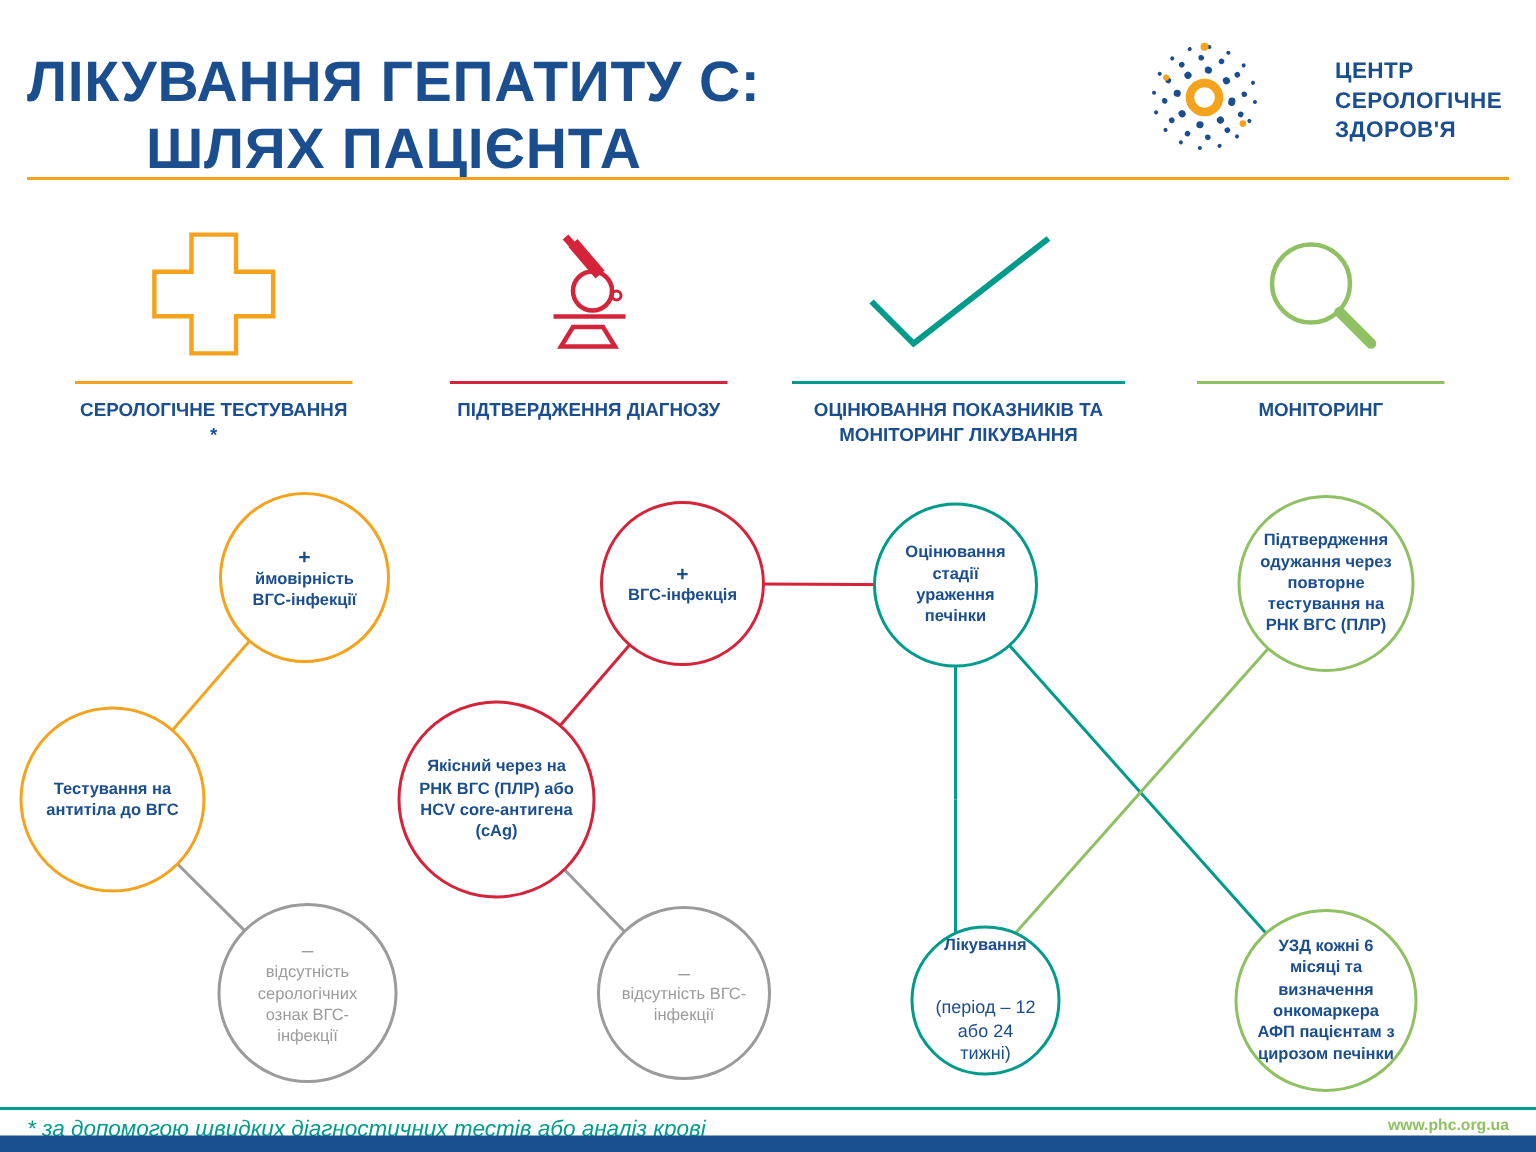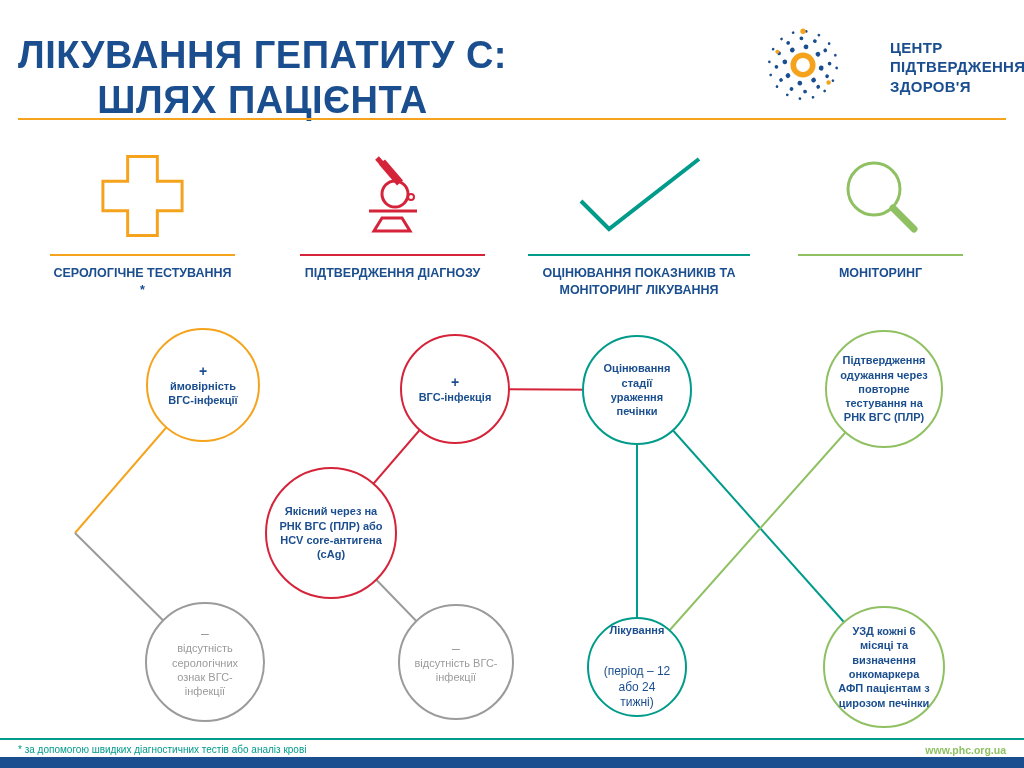--- a/index.html
+++ b/index.html
@@ -56,26 +56,26 @@
   .b-gray{border:2px solid var(--gray);}
   .node.gray .sign,.node.gray .txt{color:var(--gray);font-weight:400;}
   #n-s-pos {left:146px;top:328px;width:114px;height:114px;}
   #n-s-test{left:13px; top:471px;width:124px;height:124px;}
   #n-s-neg {left:145px;top:602px;width:120px;height:120px;}
   #n-d-pos {left:400px;top:334px;width:110px;height:110px;}
   #n-d-test{left:265px;top:467px;width:132px;height:132px;}
   #n-d-neg {left:398px;top:604px;width:116px;height:116px;}
   #n-e-stage {left:582px;top:335px;width:110px;height:110px;}
   #n-e-doctor{left:580px;top:476px;width:114px;height:114px;}
-  #n-e-treat {left:587px;top:617px;width:100px;height:100px;gap:27px;}
+  #n-e-treat {left:607px;top:617px;width:100px;height:100px;gap:27px;}
   #n-m-confirm{left:825px;top:330px;width:118px;height:118px;}
   #n-m-uzd   {left:823px;top:606px;width:122px;height:122px;}
   
   .footer-rule{position:absolute;left:0;top:738px;width:1024px;height:1.5px;background:var(--teal);}
-  .footer-note{position:absolute;left:18px;top:744px;font-size:10px;color:var(--teal);}
+  .footer-note{position:absolute;left:18px;top:744px;font-size:15px;color:var(--teal);font-style:italic;}
   .footer-site{position:absolute;right:18px;top:744px;font-size:10.5px;font-weight:700;color:var(--green);cursor:pointer;}
   .footer-bar{position:absolute;left:0;bottom:0;width:1024px;height:11px;background:var(--navy);}
 </style>
 </head>
 <body>
 
 <div class="page">
 
   <h1 class="title">
     <span>ЛІКУВАННЯ ГЕПАТИТУ С:</span>
@@ -89,21 +89,21 @@
         <circle cx="42" cy="42" r="18" fill="none" stroke="#1B4E8F" stroke-width="4.6" stroke-dasharray="0.1 13.9" stroke-linecap="round" transform="rotate(10 42 42)"></circle>
         <circle cx="42" cy="42" r="26" fill="none" stroke="#1B4E8F" stroke-width="3.6" stroke-dasharray="0.1 13.5" stroke-linecap="round" transform="rotate(25 42 42)"></circle>
         <circle cx="42" cy="42" r="33" fill="none" stroke="#1B4E8F" stroke-width="2.6" stroke-dasharray="0.1 12.86" stroke-linecap="round" transform="rotate(5 42 42)"></circle>
         <circle cx="42" cy="9" r="2.6" fill="#F5A31C"></circle>
         <circle cx="67" cy="59" r="2.2" fill="#F5A31C"></circle>
         <circle cx="17" cy="29" r="2.0" fill="#F5A31C"></circle>
       </svg>
     </span>
     <div class="logo-text">
       <span>ЦЕНТР</span>
-      <span>ПІДТВЕРДЖЕННЯ</span>
+      <span>СЕРОЛОГІЧНЕ</span>
       <span>ЗДОРОВ'Я</span>
     </div>
   </div>
 
   <div class="header-rule"></div>
 
   <div class="colhead" id="col2">
     <div class="icon-box">
       <svg width="80" height="82" viewBox="0 0 80 80">
         <line x1="24" y1="2" x2="33" y2="12" stroke="#D5233A" stroke-width="5"></line>
@@ -159,20 +159,23 @@
     <line x1="637" y1="533" x2="637" y2="667" stroke="#009B8A" stroke-width="2"></line>
     <line x1="637" y1="390" x2="884" y2="667" stroke="#009B8A" stroke-width="2"></line>
     <line x1="637" y1="667" x2="884" y2="389" stroke="#8FC163" stroke-width="2"></line>
   </svg>
 
   <div class="node b-orange" id="n-s-pos">
     <span class="sign">+</span>
     <span class="txt">ймовірність ВГС-інфекції</span>
   </div>
 
+  <div class="node b-orange" id="n-s-test">
+    <span class="txt">Тестування на антитіла до ВГС</span>
+  </div>
 
   <div class="node b-gray gray" id="n-s-neg">
     <span class="sign">–</span>
     <span class="txt">відсутність серологічних ознак ВГС-інфекції</span>
   </div>
 
   <div class="node b-red" id="n-d-pos">
     <span class="sign">+</span>
     <span class="txt">ВГС-інфекція</span>
   </div>

